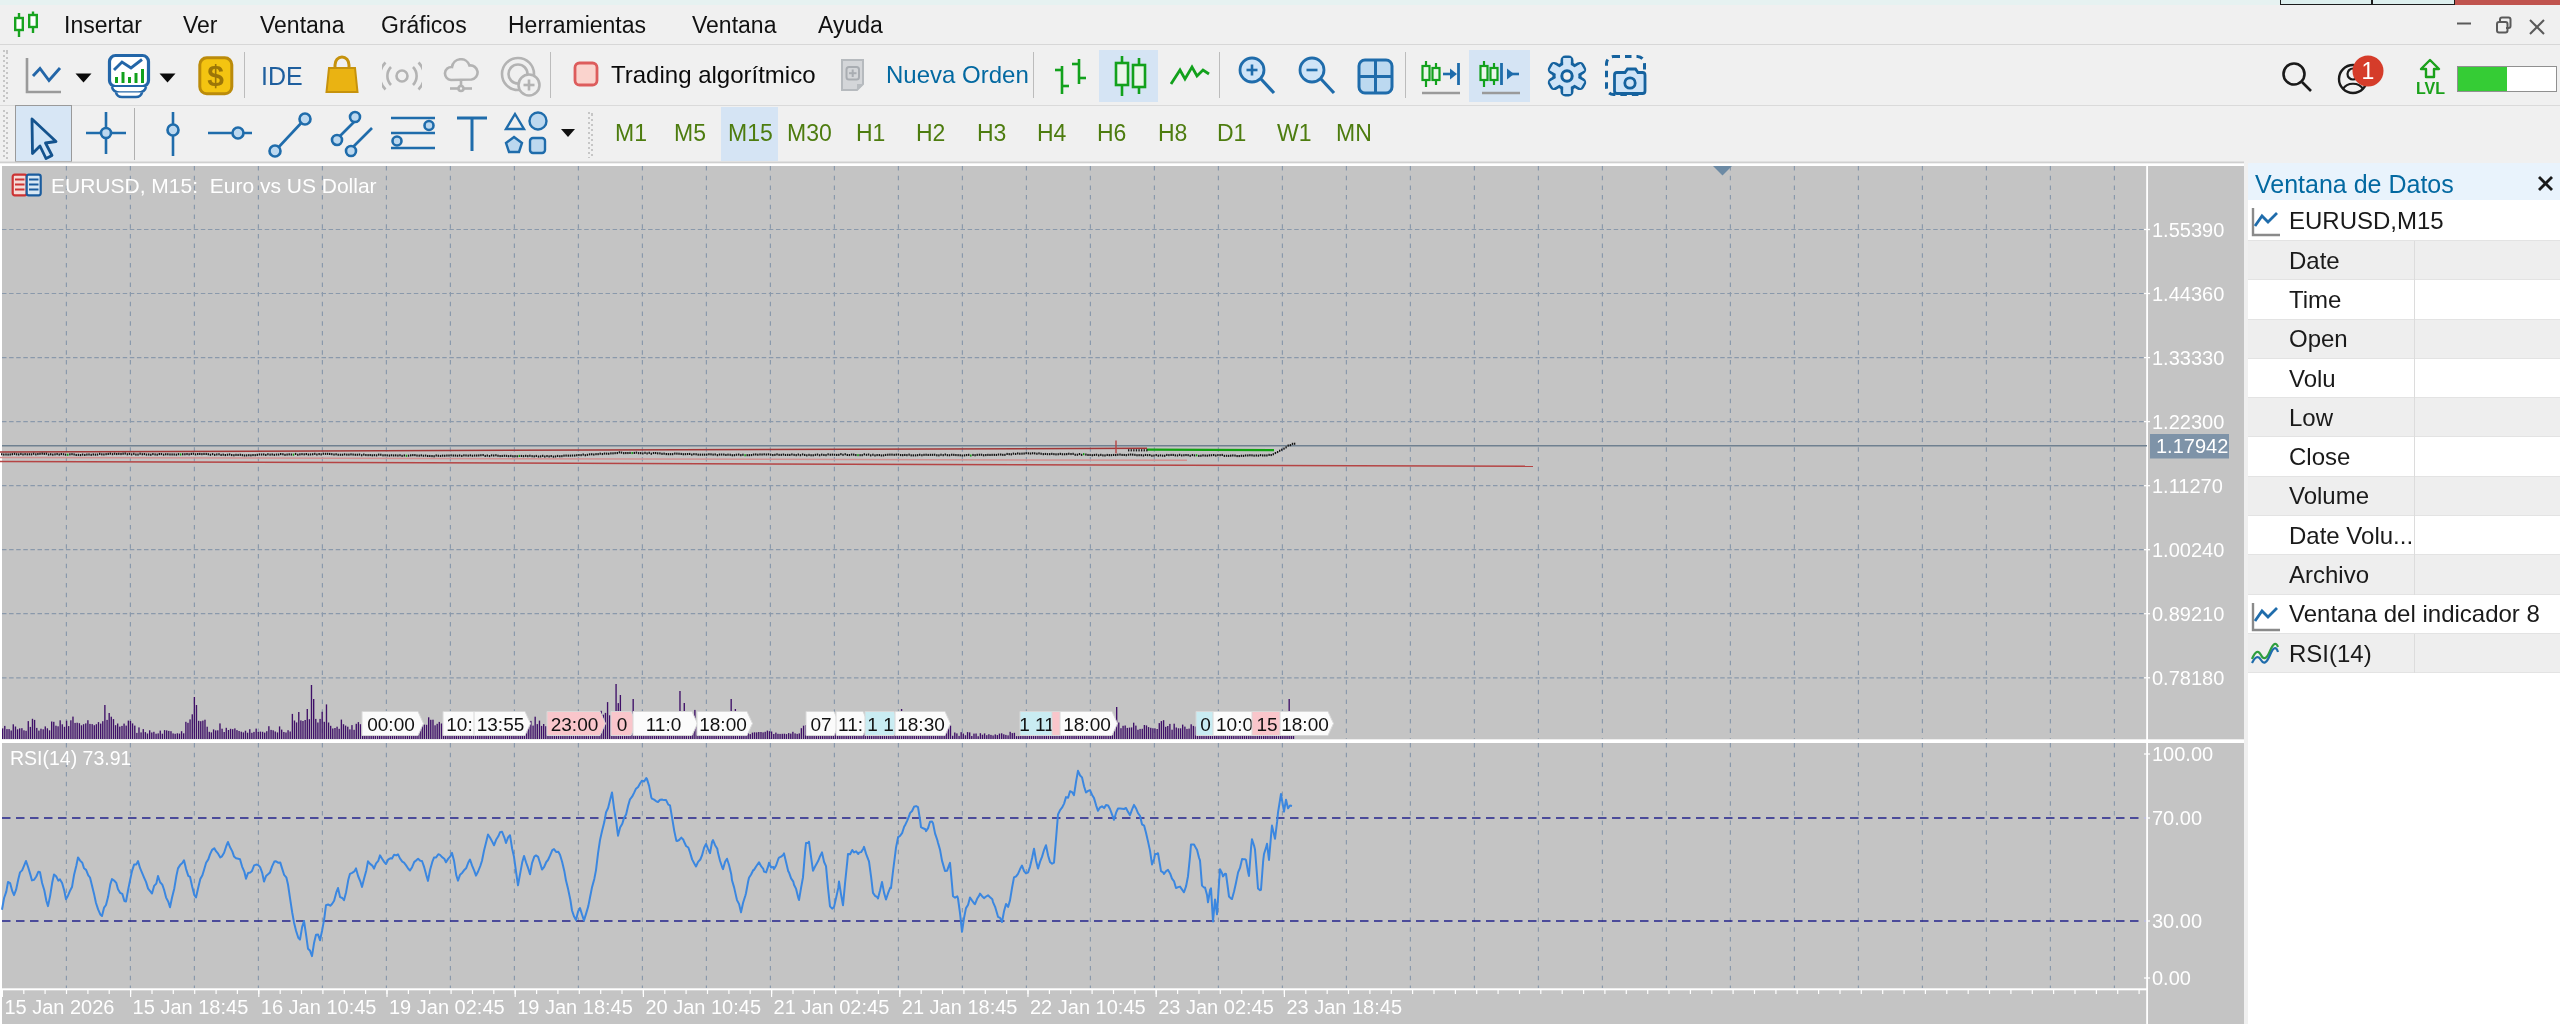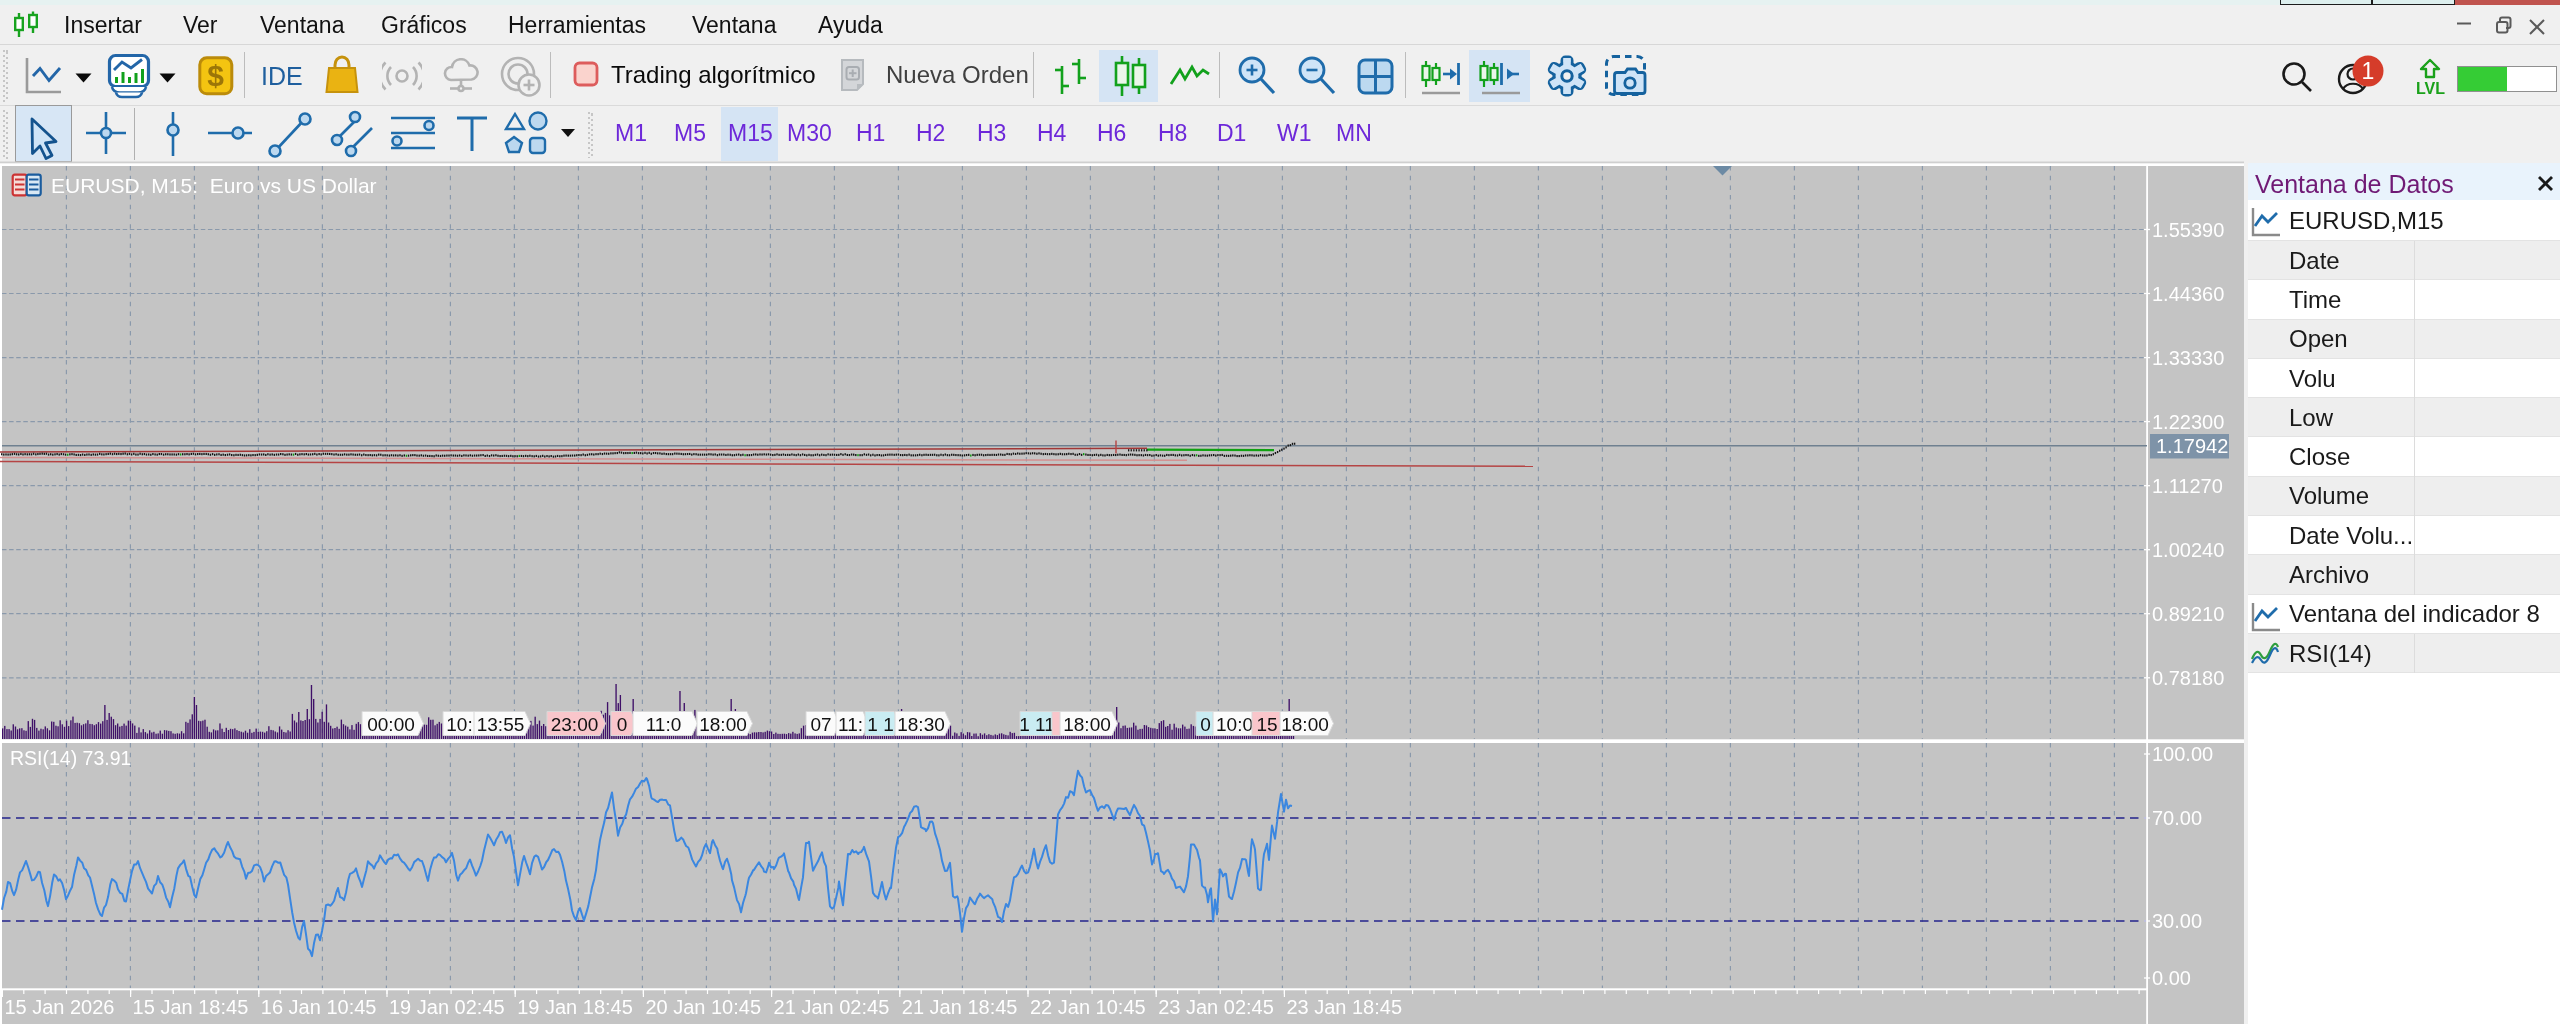--- a/index.html
+++ b/index.html
@@ -5,21 +5,21 @@
 html,body{width:2560px;height:1024px;overflow:hidden;background:#f0f0f0;
 font-family:"Liberation Sans",sans-serif;}
 .abs{position:absolute}
 #chart{position:absolute;left:0;top:0}
 .gv{stroke:#8a99ab;stroke-width:1.2;stroke-dasharray:4.5 5.2}
 .gh{stroke:#8a99ab;stroke-width:1.2;stroke-dasharray:4.5 2.6}
 .navy{stroke:#23238c;stroke-width:1.6;stroke-dasharray:8.5 5.5}
 .axw{font-family:"Liberation Sans",sans-serif;font-size:20px;fill:#ffffff}
 .tagt{font-family:"Liberation Sans",sans-serif;font-size:19px;fill:#111}
 .mi{position:absolute;top:12px;font-size:23px;color:#111}
-.tfx{position:absolute;top:120px;font-size:23px;color:#6d28d9}
+.tfx{position:absolute;top:120px;font-size:23px;color:#4d7c0f}
 .dwrow{position:absolute;left:2248px;width:312px;font-size:24px;color:#1a1a1a}
 .sep1{position:absolute;width:1px;background:#bcbcbc}
 </style></head><body>
 <div class="abs" style="left:0;top:0;width:2560px;height:5px;background:#e6f2f1"></div>
 <div class="abs" style="left:2280px;top:0;width:92px;height:5px;background:#ddefee;border:1.6px solid #1c1c1c;border-top:none"></div>
 <div class="abs" style="left:2372px;top:0;width:83px;height:5px;background:#ddefee;border:1.6px solid #1c1c1c;border-top:none"></div>
 <div class="abs" style="left:2455px;top:0;width:105px;height:5px;background:#c0544e"></div>
 <span class="mi" style="left:64px">Insertar</span>
 <span class="mi" style="left:183px">Ver</span>
 <span class="mi" style="left:260px">Ventana</span>
@@ -109,21 +109,21 @@
 <rect x="2" y="2" width="22" height="22" rx="4.5" fill="#fad3cd" stroke="#dd5c5c" stroke-width="2.8"></rect>
   </svg>
 <span class="abs" style="left:611px;top:61px;font-size:24px;color:#0a0a0a">Trading algorítmico</span>
 <svg class="abs" style="left:840px;top:58px" width="25" height="34" viewBox="0 0 25 34">
 <path d="M2,2 h21 v24 l-6,6 h-15 z" fill="#d4d6d9" stroke="#b6babe" stroke-width="2"></path>
 <path d="M23,26 l-6,0 0,6" fill="#b8bcc0"></path>
 <rect x="6.5" y="9" width="12.5" height="12.5" rx="2.5" fill="none" stroke="#a9adb2" stroke-width="2"></rect>
 <line x1="12.7" y1="11.5" x2="12.7" y2="19" stroke="#a9adb2" stroke-width="2"></line>
 <line x1="9" y1="15.2" x2="16.5" y2="15.2" stroke="#a9adb2" stroke-width="2"></line>
   </svg>
-<span class="abs" style="left:886px;top:61px;font-size:24px;color:#404040">Nueva Orden</span>
+<span class="abs" style="left:886px;top:61px;font-size:24px;color:#0369a1">Nueva Orden</span>
 <svg class="abs" style="left:1052px;top:56px" width="36" height="42" viewBox="0 0 36 42">
 <g stroke="#12a11c" stroke-width="2.6">
 <line x1="10" y1="10" x2="10" y2="38"></line>
       <line x1="3" y1="14" x2="10" y2="14"></line>
       <line x1="10" y1="30" x2="17" y2="30"></line>
 <line x1="27" y1="3" x2="27" y2="28"></line>
       <line x1="20" y1="8" x2="27" y2="8"></line>
       <line x1="27" y1="22" x2="34" y2="22"></line>
     </g>
   </svg>
@@ -1841,21 +1841,21 @@
 <g stroke="#1a5c9e" stroke-width="2">
         <line x1="17" y1="5.5" x2="26.5" y2="5.5"></line>
         <line x1="17" y1="10.5" x2="26.5" y2="10.5"></line>
         <line x1="17" y1="15.5" x2="26.5" y2="15.5"></line>
       </g>
 </g>
 </svg>
 <div class="abs" style="left:2243.5px;top:161px;width:4.5px;height:863px;background:#f0f0f0"></div>
 <div class="abs" style="left:2248px;top:163px;width:312px;height:861px;background:#fff"></div>
 <div class="abs" style="left:2248px;top:163px;width:312px;height:37px;background:#e9f3fc"></div>
-<span class="abs" style="left:2255px;top:170px;font-size:25px;color:#701a75">Ventana de Datos</span>
+<span class="abs" style="left:2255px;top:170px;font-size:25px;color:#0369a1">Ventana de Datos</span>
 <svg class="abs" style="left:2536px;top:174px" width="20" height="20" viewBox="0 0 20 20">
 <g stroke="#1a1a1a" stroke-width="2.8">
       <line x1="3" y1="3" x2="16" y2="16"></line>
       <line x1="16" y1="3" x2="3" y2="16"></line>
     </g>
   </svg>
 <div class="abs" style="left:2248px;top:200.0px;width:312px;height:41.0px;background:#ffffff;border-bottom:1px solid #e3e3e3"></div>
 <span class="dwrow" style="left:2289px;top:206.5px;width:267px">EURUSD,M15</span>
 <svg class="abs" style="left:2250px;top:206px" width="32" height="32" viewBox="0 0 32 32">
 <path d="M3,2 V29 H30" stroke="#8a8a8a" stroke-width="2.4" fill="none"></path>

